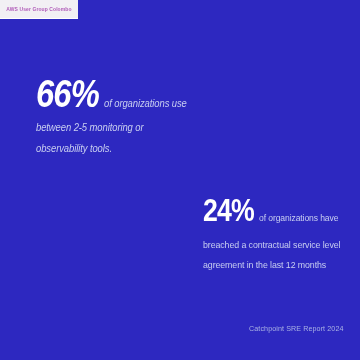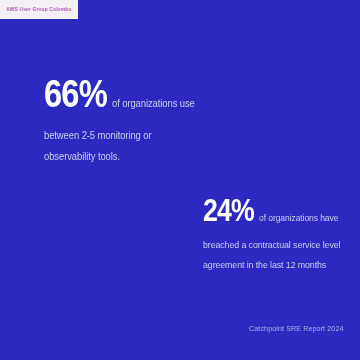--- a/index.html
+++ b/index.html
@@ -42,23 +42,24 @@
     color: #b05bb8;
     white-space: nowrap;
     transform: scaleX(0.96);
   }
 
   
   .stat-block {
     position: absolute;
   }
   #stat-block-1 {
-    left: 44px;
+    left: 36px;
     top: 76px;
     width: 200px;
+    font-style: italic;
   }
   #stat-block-2 {
     left: 203px;
     top: 196px;
     width: 160px;
   }
 
   .stat-headline {
     display: flex;
     align-items: baseline;
@@ -88,21 +89,21 @@
   #stat-suffix-1 {
     font-size: 10.5px;
     margin-left: -5px;
   }
   #stat-suffix-2 {
     font-size: 9.5px;
     margin-left: -3px;
   }
 
   .stat-body {
-    margin-top: 13px;
+    margin-top: 5px;
   }
   .stat-body-line {
     font-family: "Liberation Sans", sans-serif;
     color: #c8cef0;
     font-weight: 400;
     letter-spacing: -0.1px;
     transform: scaleX(0.9);
     transform-origin: left center;
     white-space: nowrap;
   }

